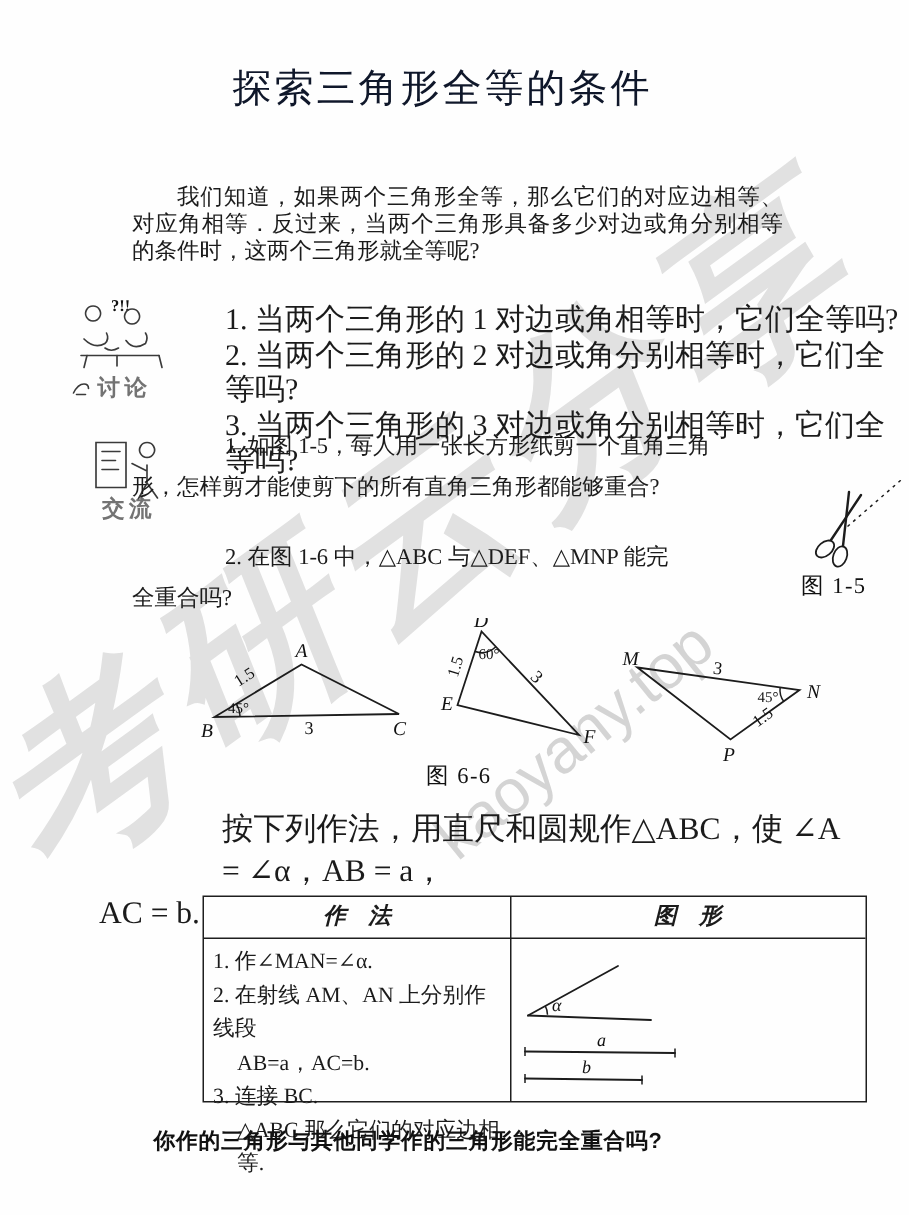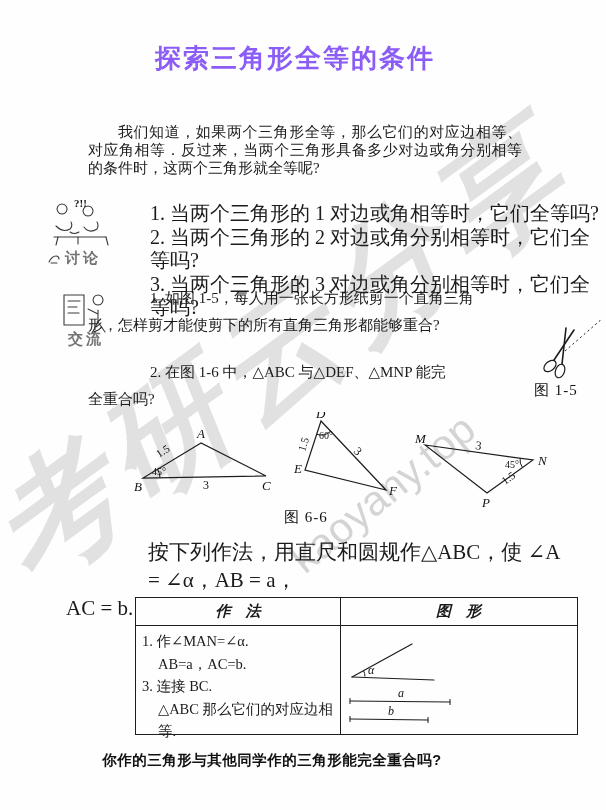--- a/index.html
+++ b/index.html
@@ -18,21 +18,21 @@
   .wm-url{
     left:296px;top:540px;font-size:42px;color:#b3b3b3;opacity:.55;white-space:nowrap;
     transform:rotate(-39deg);transform-origin:0 50%;z-index:1;pointer-events:none;
     font-family:"Liberation Sans","DejaVu Sans",sans-serif;
   }
   .content{z-index:2;}
   
   .title{
     top:24px;left:0;width:590px;text-align:center;
     font-family:"Liberation Sans","DejaVu Sans",sans-serif;
-    font-weight:bold;font-size:26px;letter-spacing:2px;color:#8b5cf6;
+    font-weight:normal;font-size:26px;letter-spacing:2px;color:#0f172a;
   }
   
   .intro{
     left:88px;top:108px;width:434px;font-size:15px;line-height:18px;
     text-align:justify;text-indent:2em;
   }
   
   .icon-label{
     font-weight:bold;font-size:15px;color:#737373;letter-spacing:3px;
   }
@@ -187,20 +187,21 @@
     <div>AC = b.</div>
   </div>
 
   <div class="abs content tbl">
     <div class="hdr"></div>
     <div class="vline"></div>
     <div class="hcell m">作　法</div>
     <div class="hcell f">图　形</div>
     <div class="steps">
       <div>1. 作∠MAN=∠α.</div>
+      <div>2. 在射线 AM、AN 上分别作线段</div>
       <div class="ind">AB=a，AC=b.</div>
       <div>3. 连接 BC.</div>
       <div class="ind">△ABC 那么它们的对应边相等.</div>
     </div>
     <svg class="figsvg" width="226" height="102" viewBox="0 0 226 102">
       <g>
         <line x1="6" y1="49" x2="88" y2="52" class="stk"></line>
         <line x1="6" y1="49" x2="66" y2="16" class="stk"></line>
         <path d="M 19,48.5 A 13,13 0 0 0 17.5,42.6" class="thin"></path>
         <text x="22" y="46" class="vlabel" style="font-size:12px">α</text>

